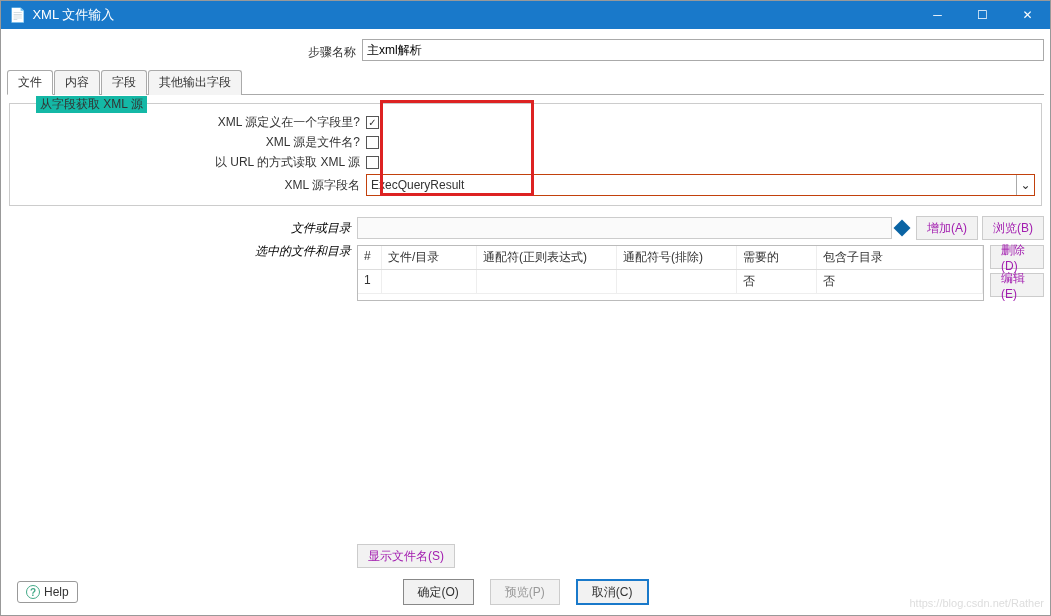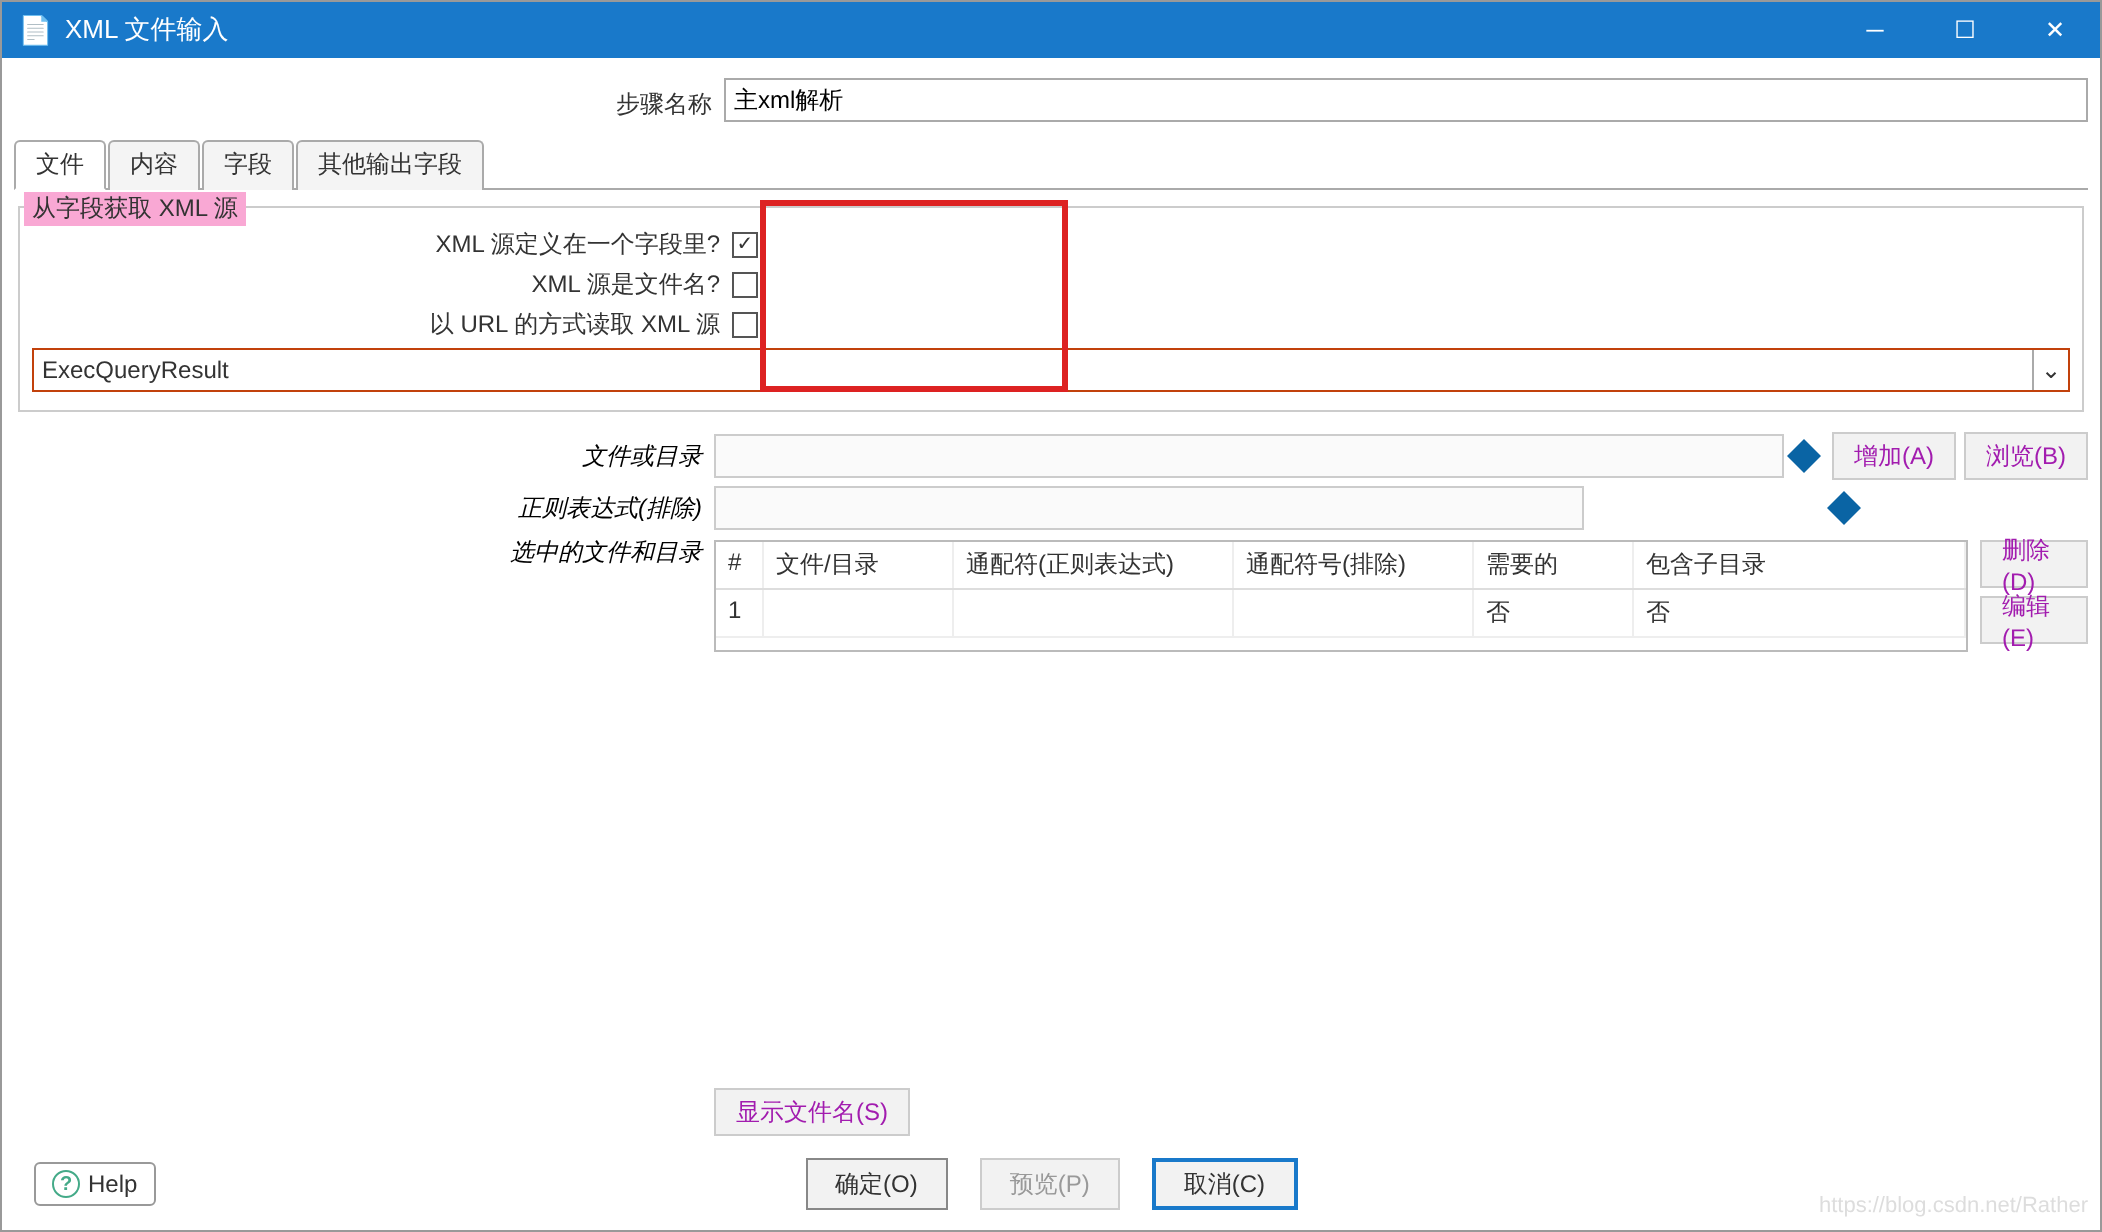--- a/index.html
+++ b/index.html
@@ -10,21 +10,21 @@
 .titlebar-title { flex: 1; font-size: 13px; }
 .win-btn { width: 45px; height: 28px; display: flex; align-items: center; justify-content: center; color: #fff; }
 .body { flex: 1; display: flex; flex-direction: column; padding: 6px; background: #fff; position: relative; }
 .toprow { display: flex; align-items: flex-end; margin: 4px 0 8px; }
 .toprow label { width: 355px; text-align: right; padding-right: 6px; }
 .toprow input { flex: 1; height: 22px; border: 1px solid #aaa; padding: 0 4px; font-size: 12px; }
 .tabs { display: flex; border-bottom: 1px solid #aaa; margin-bottom: 6px; }
 .tab { padding: 3px 10px; border: 1px solid #aaa; border-bottom: none; margin-right: 1px; background: #f4f4f4; border-radius: 3px 3px 0 0; position: relative; bottom: -1px; }
 .tab.active { background: #fff; border-bottom: 1px solid #fff; }
 .groupbox { border: 1px solid #ccc; margin: 2px; padding: 10px 6px 6px; position: relative; flex: 1; display: flex; flex-direction: column; }
-.gtitle { position: absolute; top: -8px; left: 2px; background: #f9a8d4; padding: 0 4px; }
+.gtitle { position: absolute; top: -8px; left: 26px; background: #14b8a6; padding: 0 4px; }
 .frow { display: flex; align-items: center; margin-bottom: 3px; }
 .flabel { width: 350px; text-align: right; padding-right: 6px; }
 .flabel.disabled { color: #000000; font-style: italic; }
 .chk { width: 13px; height: 13px; border: 1px solid #555; display: inline-flex; align-items: center; justify-content: center; font-size: 10px; line-height: 1; }
 .cbx { flex: 1; height: 22px; border: 1px solid #c2410c; display: flex; align-items: center; padding: 0 4px; position: relative; }
 .cbx .arrow { position: absolute; right: 0; top: 0; width: 18px; height: 100%; border-left: 1px solid #aaa; display: flex; align-items: center; justify-content: center; }
 .txtin { flex: 1; height: 22px; border: 1px solid #ccc; background: #fafafa; padding: 0 4px; }
 .diamond { width: 12px; height: 12px; background: #0a64a4; transform: rotate(45deg); margin: 0 4px; flex-shrink: 0; }
 .btn { height: 24px; padding: 0 10px; border: 1px solid #999; background: #f2f2f2; margin-left: 4px; display: inline-flex; align-items: center; }
 .btn.disabled { color: #a21caf; border-color: #ccc; }
@@ -79,40 +79,36 @@
       </div>
       <div class="frow">
         <div class="flabel">XML 源是文件名?</div>
         <span class="chk"></span>
       </div>
       <div class="frow">
         <div class="flabel">以 URL 的方式读取 XML 源</div>
         <span class="chk"></span>
       </div>
       <div class="frow">
+        <div class="flabel">XML 源字段名</div>
         <div class="cbx">
           <span>ExecQueryResult</span>
           <span class="arrow">⌄</span>
         </div>
       </div>
       <div class="highlight-box" style="left:370px; top:-4px; width:154px; height:96px;"></div>
     </div>
 
     <div style="margin-top:8px; display:flex; flex-direction:column; flex:1;">
       <div class="frow">
         <div class="flabel disabled">文件或目录</div>
         <div class="txtin"></div>
         <span class="diamond"></span>
         <div class="btn disabled">增加(A)</div>
         <div class="btn disabled">浏览(B)</div>
-      </div>
-      <div class="frow">
-        <div class="flabel disabled">正则表达式(排除)</div>
-        <div class="txtin" style="flex:1; margin-right:120px;"></div>
-        <span class="diamond" style="margin-right:116px;"></span>
       </div>
 
       <div class="frow" style="align-items:flex-start; flex:1;">
         <div class="flabel disabled">选中的文件和目录</div>
         <div class="tablewrap">
           <div class="tarea">
             <div class="thead">
               <div style="width:24px">#</div>
               <div style="width:95px">文件/目录</div>
               <div style="width:140px">通配符(正则表达式)</div>

